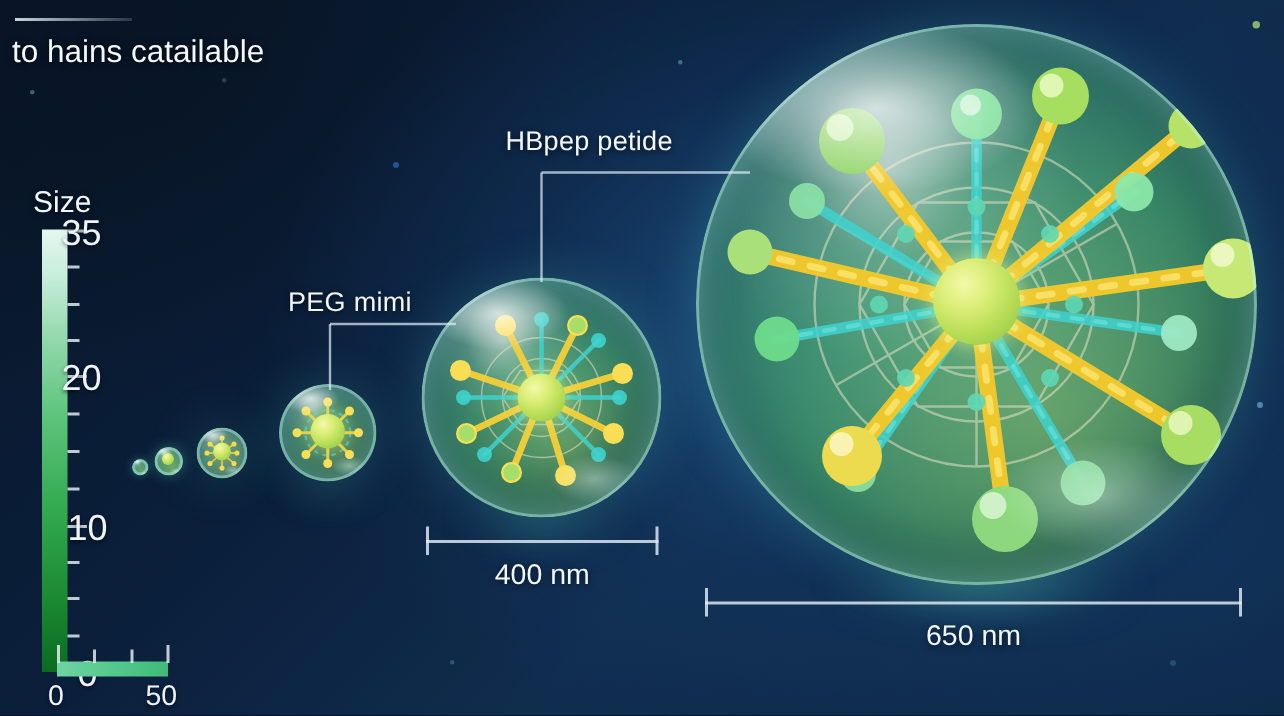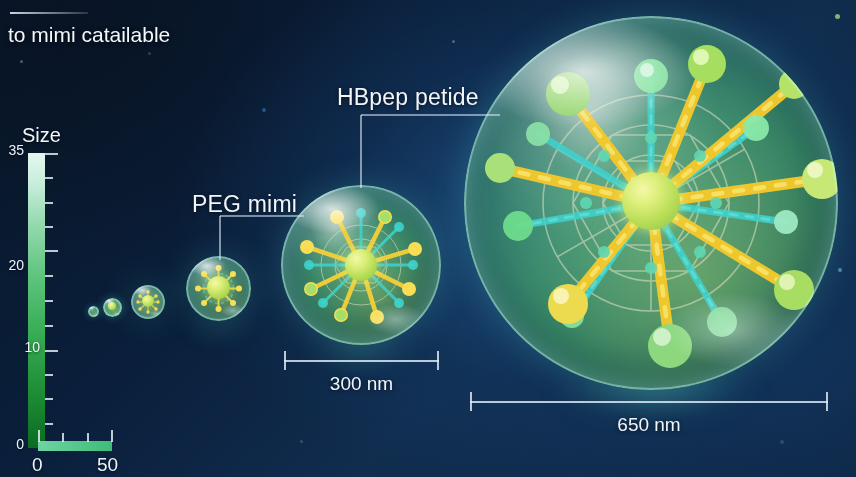--- a/index.html
+++ b/index.html
@@ -77,21 +77,21 @@
   }
   .chain-svg {
     position: absolute;
     inset: 0;
     pointer-events: none;
   }
 
   
   .anno-text {
     position: absolute;
-    font-size: 23px;
+    font-size: 18px;
     letter-spacing: 0.2px;
     color: #f2f6fa;
     text-shadow: 0 1px 4px rgba(0,0,0,0.65);
     white-space: nowrap;
   }
   .leader {
     position: absolute;
     pointer-events: none;
   }
 
@@ -148,24 +148,25 @@
     height: 2px;
     background: rgba(232,240,248,0.82);
   }
   .h-tick {
     position: absolute;
     width: 2px;
     background: rgba(232,240,248,0.82);
   }
   .v-tlabel {
     position: absolute;
-    font-size: 14px;
+    font-size: 24px;
     color: #eef3f8;
     text-align: right;
     text-shadow: 0 1px 3px rgba(0,0,0,0.6);
+    padding-left: 41px;
   }
   .h-tlabel {
     position: absolute;
     font-size: 19px;
     color: #eef3f8;
     text-shadow: 0 1px 3px rgba(0,0,0,0.6);
   }
 
   
   .dimbar { position: absolute; }
@@ -431,21 +432,21 @@
         </g>
       </svg>
       <div class="core" style="left:158px;top:156px;width:58px;height:58px;"></div>
       <div class="shell-rim"></div>
     </div>
 
   </div>
 
   <div id="headline">
     <div class="rule"></div>
-    <div class="line l1">to mimi catailable</div>
+    <div class="line l1">to hains catailable</div>
   </div>
 
   <div id="colorbar-group">
     <div id="cb-title">Size</div>
     <div id="cb-vbar"></div>
 
     <div class="v-tick" style="left:45px;top:153px;width:13px;"></div>
     <div class="v-tick" style="left:45px;top:250px;width:13px;"></div>
     <div class="v-tick" style="left:45px;top:350px;width:13px;"></div>
     <div class="v-tick" style="left:45px;top:447px;width:13px;"></div>
@@ -454,22 +455,22 @@
     <div class="v-tick" style="left:45px;top:202px;width:8px;"></div>
     <div class="v-tick" style="left:45px;top:226px;width:8px;"></div>
     <div class="v-tick" style="left:45px;top:275px;width:8px;"></div>
     <div class="v-tick" style="left:45px;top:300px;width:8px;"></div>
     <div class="v-tick" style="left:45px;top:325px;width:8px;"></div>
     <div class="v-tick" style="left:45px;top:374px;width:8px;"></div>
     <div class="v-tick" style="left:45px;top:398px;width:8px;"></div>
     <div class="v-tick" style="left:45px;top:423px;width:8px;"></div>
 
     <div class="v-tlabel" style="left:0;top:142px;width:24px;">35</div>
-    <div class="v-tlabel" style="left:0;top:257px;width:24px;">20</div>
-    <div class="v-tlabel" style="left:16px;top:339px;width:24px;">10</div>
+    <div class="v-tlabel" style="left:0;top:239px;width:24px;">20</div>
+    <div class="v-tlabel" style="left:4px;top:339px;width:24px;">10</div>
     <div class="v-tlabel" style="left:0;top:436px;width:24px;">0</div>
 
     <div id="cb-hbar"></div>
     <div class="h-tick" style="left:38px;top:430px;height:12px;"></div>
     <div class="h-tick" style="left:62px;top:433px;height:9px;"></div>
     <div class="h-tick" style="left:87px;top:433px;height:9px;"></div>
     <div class="h-tick" style="left:111px;top:430px;height:12px;"></div>
     <div class="h-tlabel" style="left:32px;top:454px;">0</div>
     <div class="h-tlabel" style="left:97px;top:454px;">50 mm</div>
   </div>
@@ -483,21 +484,21 @@
   <div class="anno-text" style="left:337px;top:84px;">HBpep petide</div>
   <svg class="leader" style="left:355px;top:108px;width:150px;height:84px;" viewBox="0 0 150 84">
     <path d="M6 7 L145 7" stroke="rgba(222,234,246,0.72)" stroke-width="1.6" fill="none"></path>
     <path d="M6 7 L6 80" stroke="rgba(222,234,246,0.72)" stroke-width="1.6" fill="none"></path>
   </svg>
 
   <div class="dimbar" style="left:284px;top:351px;width:155px;height:44px;">
     <div class="cap left"></div>
     <div class="rule-line"></div>
     <div class="cap right"></div>
-    <div class="dim-label">300 nm</div>
+    <div class="dim-label">400 nm</div>
   </div>
 
   <div class="dimbar" style="left:470px;top:392px;width:358px;height:44px;">
     <div class="cap left"></div>
     <div class="rule-line"></div>
     <div class="cap right"></div>
     <div class="dim-label">650 nm</div>
   </div>
 
 </div>

